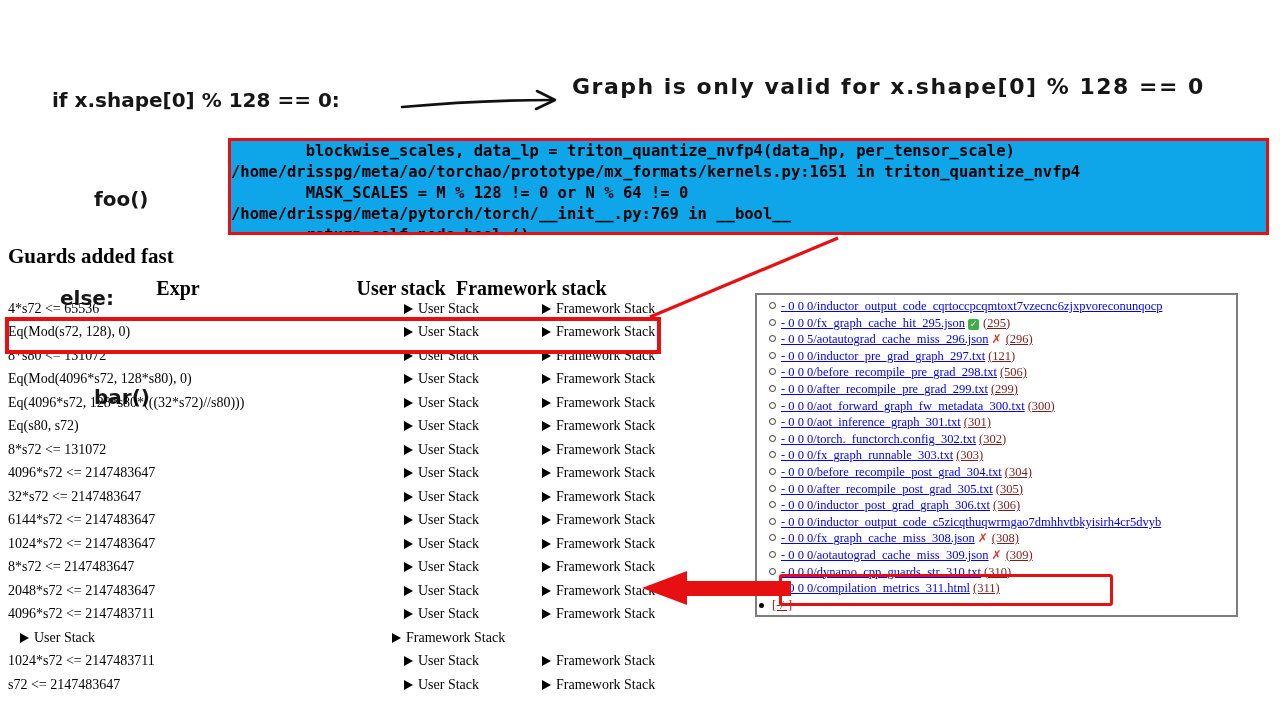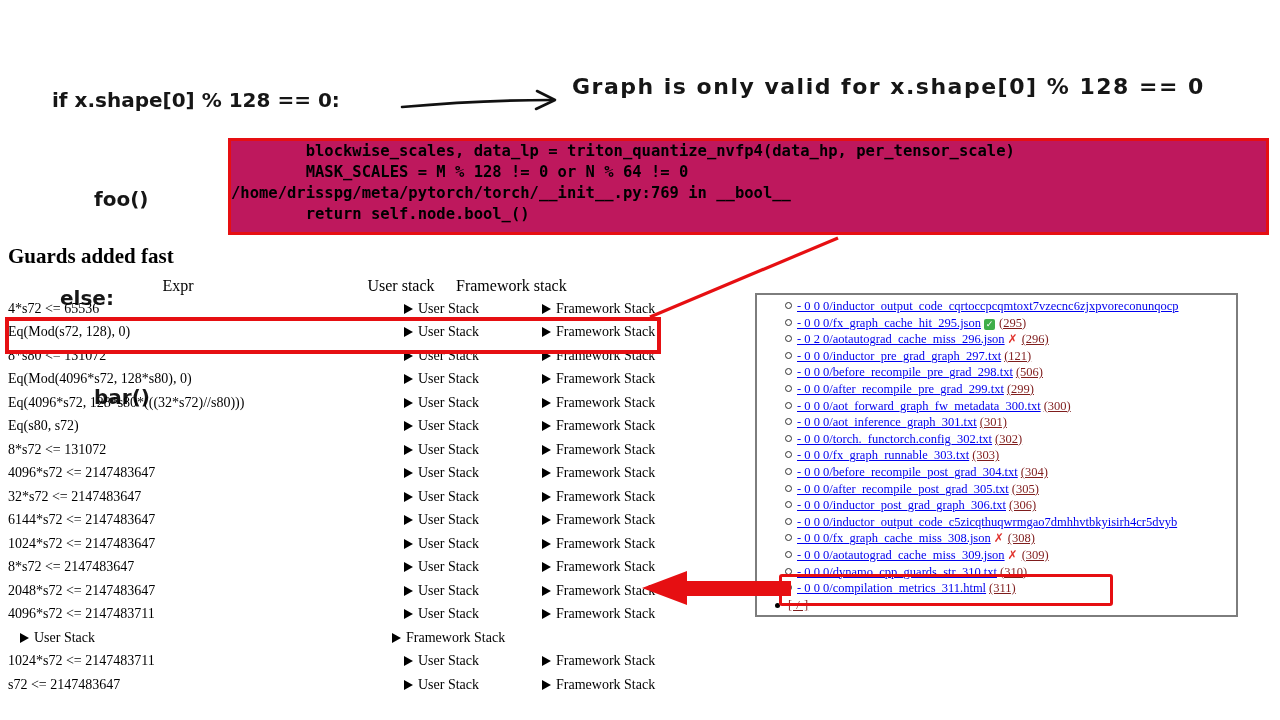--- a/index.html
+++ b/index.html
@@ -12,42 +12,42 @@
   #hw-code .ind{padding-left:42px;display:block;}
   #hw-code .ind-sm{padding-left:8px;display:block;}
   #hw-code .line{display:block;}
   #hw-note{left:572px;top:74px;font-size:22px;letter-spacing:1.5px;white-space:nowrap;}
 
   #hand-arrow{position:absolute;left:398px;top:86px;width:180px;height:36px;}
   #hand-arrow path{stroke:#111;stroke-width:2.6;fill:none;stroke-linecap:round;stroke-linejoin:round;}
 
   
   #trace-box{position:absolute;left:228px;top:138px;width:1041px;height:97px;
-             border:3px solid var(--annotation-red,#e60f12);overflow:hidden;background:#be185d;box-sizing:border-box;}
+             border:3px solid var(--annotation-red,#e60f12);overflow:hidden;background:#0ea5e9;box-sizing:border-box;}
   .trace-line{font-family:"DejaVu Sans Mono",monospace;font-weight:bold;font-size:15.5px;
               line-height:21px;white-space:pre;color:#000;}
 
   
   #guards-title{position:absolute;left:8px;top:244px;font-size:21px;font-weight:bold;}
   #guards-table{position:absolute;left:8px;top:277px;width:660px;}
-  .ghead{display:grid;grid-template-columns:340px 106px 180px;height:20px;font-weight:normal;font-size:16px;}
+  .ghead{display:grid;grid-template-columns:340px 106px 180px;height:20px;font-weight:bold;font-size:20px;}
   .ghead .h1{text-align:center;}
   .ghead .h2{text-align:center;}
   .ghead .h3{text-align:left;padding-left:2px;}
   .grow{display:grid;grid-template-columns:340px 106px 180px;height:23.5px;align-items:center;font-size:14px;gap:44px;}
   .gexpr{white-space:nowrap;}
   .gstack{display:flex;align-items:center;cursor:pointer;white-space:nowrap;}
   .gcol2{padding-left:12px;}
   .tri{display:inline-block;width:0;height:0;border-left:9px solid #000;
        border-top:5.5px solid transparent;border-bottom:5.5px solid transparent;margin-right:5px;}
 
   
   #file-panel{position:absolute;left:755px;top:293px;width:483px;height:324px;box-sizing:border-box;
               border:2px solid var(--panel-border,#7d7d7d);background:#fff;overflow:hidden;
-              padding:3px 0 0 16px;font-size:12.5px;}
+              padding:3px 0 0 0;font-size:12.5px;}
   .fitem{height:16.6px;line-height:16.6px;white-space:nowrap;padding-left:12px;overflow:hidden;}
   .fitem.footer{padding-left:2px;}
   .cbullet{display:inline-block;width:5px;height:5px;border:1px solid #333;border-radius:50%;
            margin-right:5px;vertical-align:1px;}
   .dbullet{display:inline-block;width:5px;height:5px;background:#000;border-radius:50%;
            margin-right:5px;vertical-align:1px;}
   .flink{color:var(--link-blue,#0000ee);text-decoration:underline;cursor:pointer;}
   .fnum{color:#7f1d1d;margin-left:3px;text-decoration:underline;}
   .ok-ic{display:inline-block;width:11px;height:11px;background:var(--success-green,#3fae49);
          color:#fff;font-size:9px;line-height:11px;text-align:center;border-radius:2px;margin:0 1px 0 3px;
@@ -78,20 +78,21 @@
 
   <svg id="hand-arrow" viewBox="0 0 180 36">
     <path d="M4 21 C 60 16, 118 14, 154 14"></path>
     <path d="M139 5 L 157 14 L 138 23"></path>
   </svg>
 
   <div id="hw-note" class="hw">Graph is only valid for x.shape[0] % 128 == 0</div>
 
   <div id="trace-box">
     <div class="trace-line">        blockwise_scales, data_lp = triton_quantize_nvfp4(data_hp, per_tensor_scale)</div>
+    <div class="trace-line">/home/drisspg/meta/ao/torchao/prototype/mx_formats/kernels.py:1651 in triton_quantize_nvfp4</div>
     <div class="trace-line">        MASK_SCALES = M % 128 != 0 or N % 64 != 0</div>
     <div class="trace-line">/home/drisspg/meta/pytorch/torch/__init__.py:769 in __bool__</div>
     <div class="trace-line">        return self.node.bool_()</div>
   </div>
 
   <div id="guards-title">Guards added fast</div>
 
   <div id="guards-table">
     <div class="ghead">
       <div class="h1">Expr</div>
@@ -283,21 +284,21 @@
         <div class="gstack">
           <span class="tri"></span>
           <span>Framework Stack</span>
         </div>
       </div>
   </div>
 
   <div id="file-panel">
     <div class="fitem"><span class="cbullet"></span><a class="flink">- 0 0 0/inductor_output_code_cqrtoccpcqmtoxt7vzecnc6zjxpvoreconunqocp</a></div>
     <div class="fitem"><span class="cbullet"></span><a class="flink">- 0 0 0/fx_graph_cache_hit_295.json</a><span class="ok-ic">✓</span><span class="fnum">(295)</span></div>
-    <div class="fitem"><span class="cbullet"></span><a class="flink">- 0 2 0/aotautograd_cache_miss_296.json</a><span class="fail-ic">✗</span><span class="fnum">(296)</span></div>
+    <div class="fitem"><span class="cbullet"></span><a class="flink">- 0 0 5/aotautograd_cache_miss_296.json</a><span class="fail-ic">✗</span><span class="fnum">(296)</span></div>
     <div class="fitem"><span class="cbullet"></span><a class="flink">- 0 0 0/inductor_pre_grad_graph_297.txt</a><span class="fnum">(121)</span></div>
     <div class="fitem"><span class="cbullet"></span><a class="flink">- 0 0 0/before_recompile_pre_grad_298.txt</a><span class="fnum">(506)</span></div>
     <div class="fitem"><span class="cbullet"></span><a class="flink">- 0 0 0/after_recompile_pre_grad_299.txt</a><span class="fnum">(299)</span></div>
     <div class="fitem"><span class="cbullet"></span><a class="flink">- 0 0 0/aot_forward_graph_fw_metadata_300.txt</a><span class="fnum">(300)</span></div>
     <div class="fitem"><span class="cbullet"></span><a class="flink">- 0 0 0/aot_inference_graph_301.txt</a><span class="fnum">(301)</span></div>
     <div class="fitem"><span class="cbullet"></span><a class="flink">- 0 0 0/torch._functorch.config_302.txt</a><span class="fnum">(302)</span></div>
     <div class="fitem"><span class="cbullet"></span><a class="flink">- 0 0 0/fx_graph_runnable_303.txt</a><span class="fnum">(303)</span></div>
     <div class="fitem"><span class="cbullet"></span><a class="flink">- 0 0 0/before_recompile_post_grad_304.txt</a><span class="fnum">(304)</span></div>
     <div class="fitem"><span class="cbullet"></span><a class="flink">- 0 0 0/after_recompile_post_grad_305.txt</a><span class="fnum">(305)</span></div>
     <div class="fitem"><span class="cbullet"></span><a class="flink">- 0 0 0/inductor_post_grad_graph_306.txt</a><span class="fnum">(306)</span></div>

